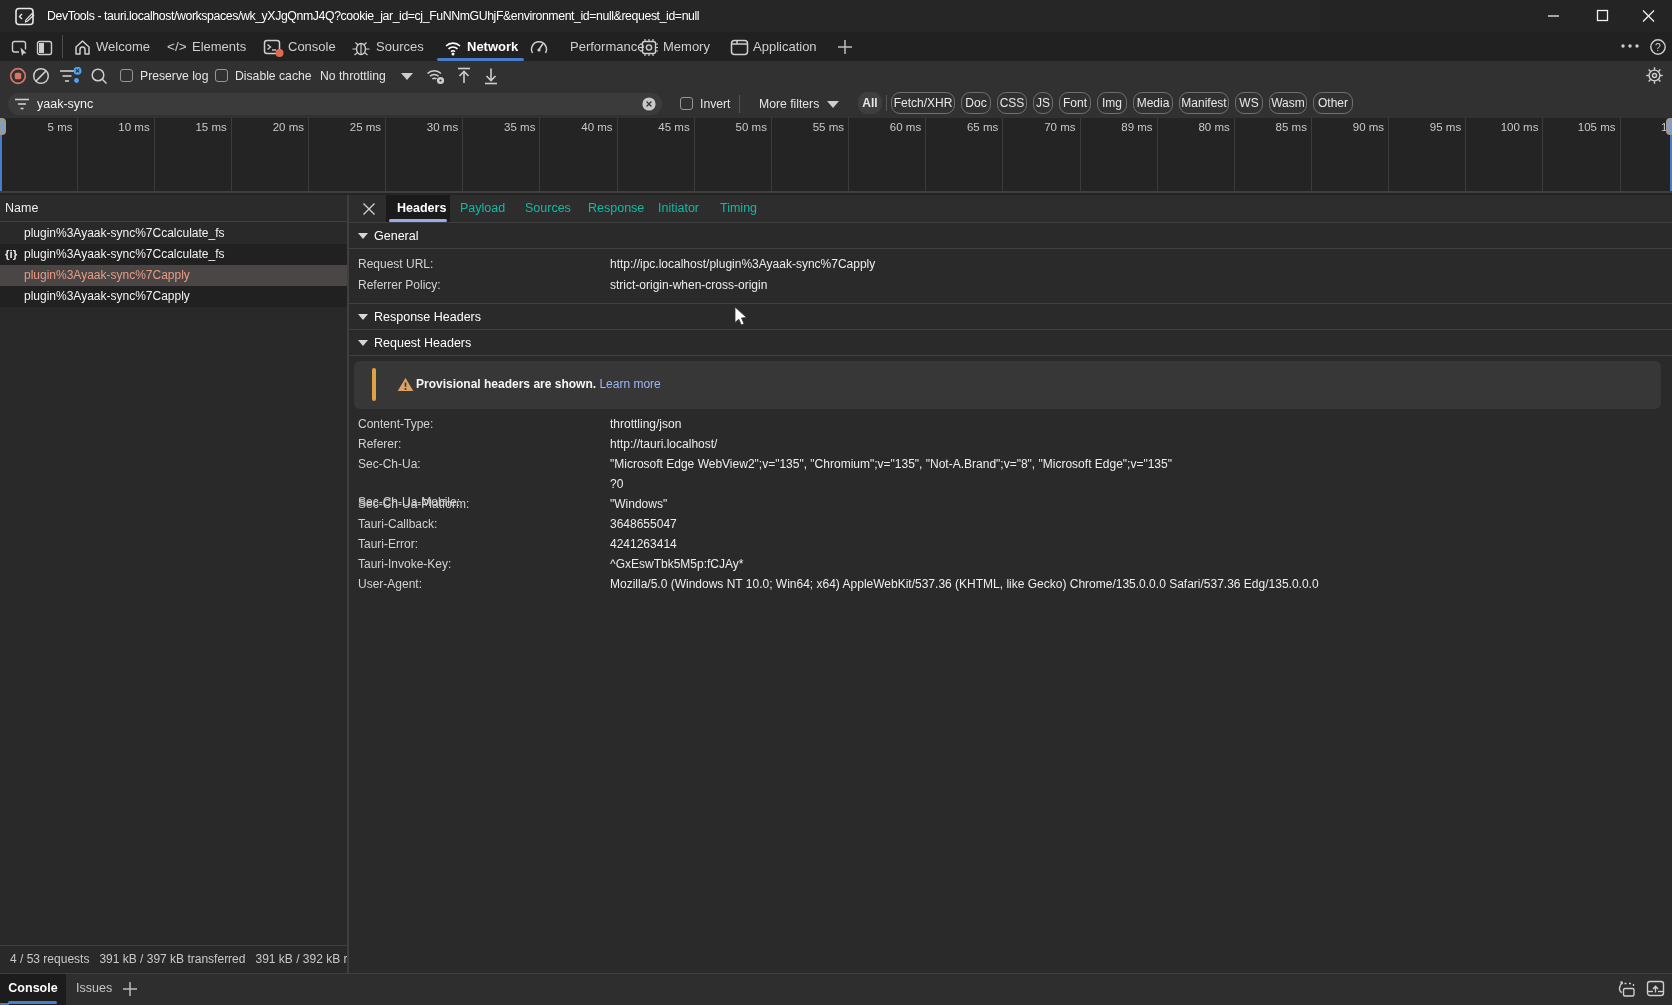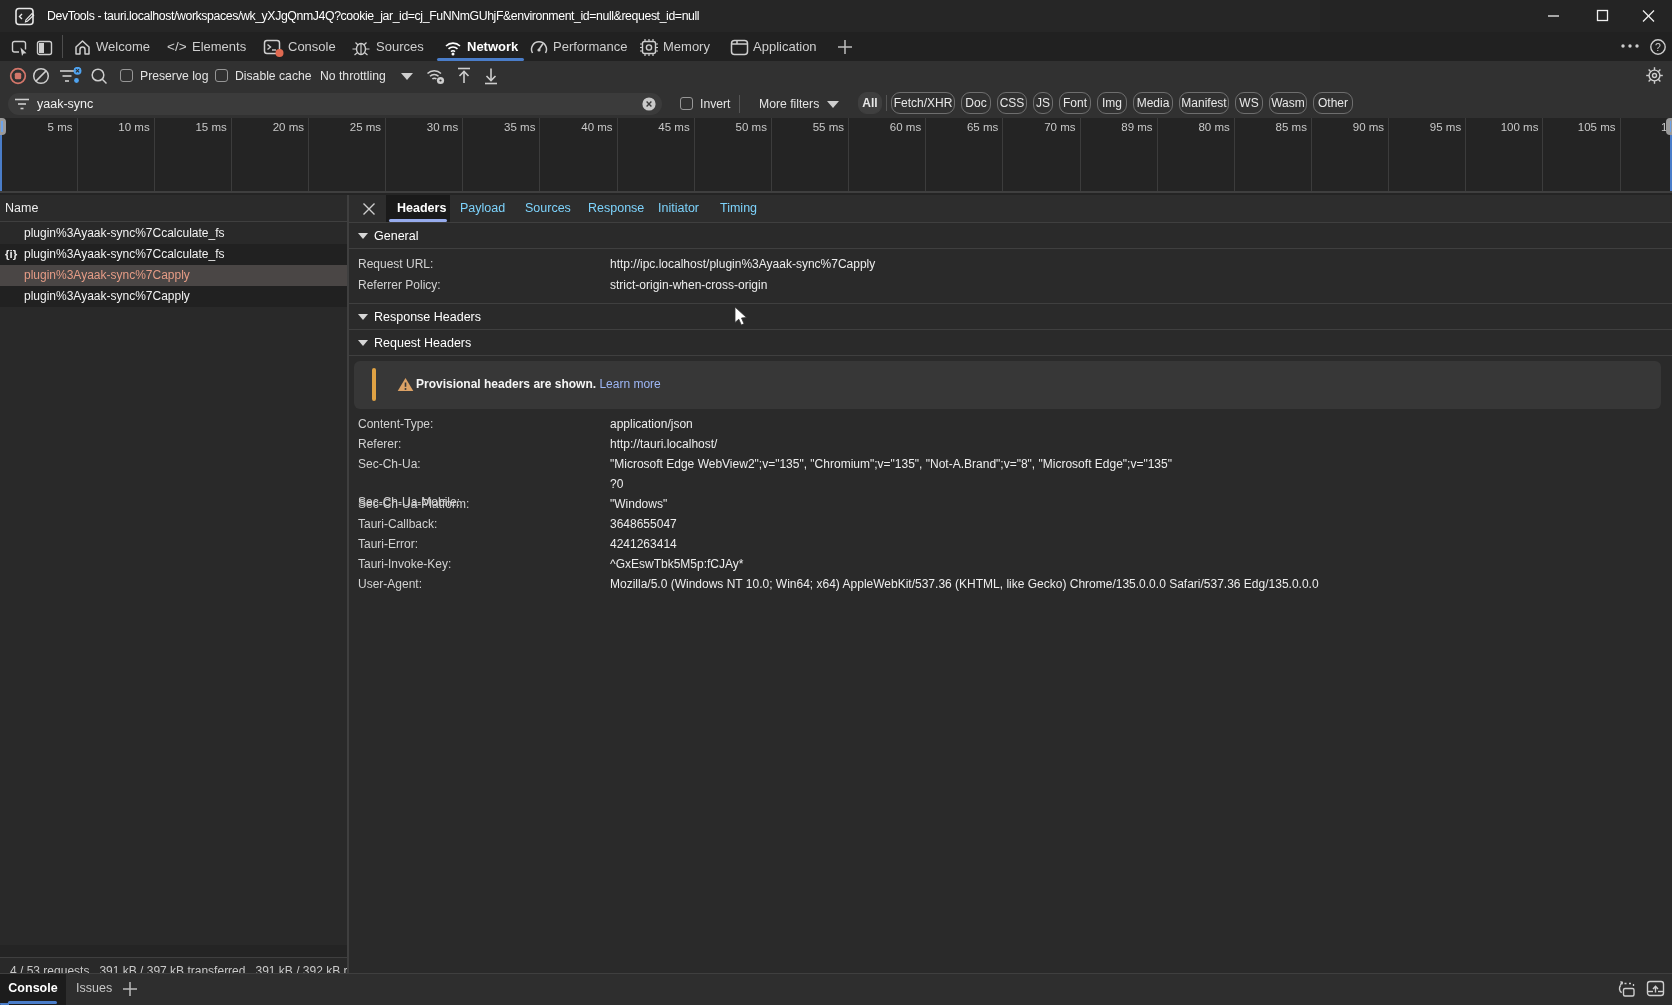--- a/index.html
+++ b/index.html
@@ -28,25 +28,25 @@
   .gline{position:absolute;top:0;width:1px;height:75px;background:#3c3c3c;}
   .glabel{position:absolute;top:3px;width:60px;text-align:right;color:#c8c8c8;font-size:11.5px;}
   
   #namepanel{left:0;top:195px;width:382px;height:750px;background:#292929;}
   #namehead{left:0;top:0;width:347px;height:27px;background:#2b2b2b;border-bottom:1px solid #3f3f3f;}
   .row{position:absolute;left:0;width:347px;height:21px;line-height:21px;white-space:nowrap;overflow:hidden;}
   .row .txt{position:absolute;left:24px;color:#f2f2f2;}
   #vdivider{left:347px;top:195px;width:2px;height:778px;background:#3f3f3f;}
   
   #status{left:0;top:945px;width:347px;height:28px;background:#292929;border-top:1px solid #3f3f3f;
-          color:#c9c9c9;font-size:12px;line-height:27px;white-space:nowrap;overflow:hidden;margin-top:12px;}
+          color:#c9c9c9;font-size:12px;line-height:27px;white-space:nowrap;overflow:hidden;}
   
   #detail{left:349px;top:195px;width:1323px;height:778px;background:#2a2a2a;}
   #dtabs{left:0;top:0;width:1323px;height:28px;background:#2d2d2d;border-bottom:1px solid #3f3f3f;}
-  .dtab{position:absolute;top:6px;color:#7dd3fc;font-size:12.5px;}
+  .dtab{position:absolute;top:6px;color:#14b8a6;font-size:12.5px;}
   .sechead{position:absolute;left:0;width:1323px;height:26px;border-bottom:1px solid #3f3f3f;
            color:#fff;font-size:12.5px;line-height:26px;}
   .tri{display:inline-block;width:0;height:0;border-left:5px solid transparent;
        border-right:5px solid transparent;border-top:6px solid #d6d6d6;margin:0 6px 1px 9px;}
   .key{position:absolute;left:9px;color:#d2d2d2;white-space:nowrap;font-size:12px;}
   .val{position:absolute;left:261px;color:#ededed;white-space:nowrap;font-size:12px;}
   
   #drawer{left:0;top:973px;width:1672px;height:32px;background:#2e2e2e;border-top:1px solid #3f3f3f;}
   #consoletab{left:0;top:0;width:66px;height:31px;background:#1c1c1c;color:#fff;
               font-weight:bold;font-size:12.5px;text-align:center;line-height:29px;}
@@ -102,21 +102,21 @@
       <path d="M8 12.6 a3.2 3.2 0 0 1 4 0" fill="none" stroke="#fff" stroke-width="1.6"></path>
       <circle cx="10" cy="15" r="1.5" fill="#fff"></circle>
     </svg>
     <div class="tablabel" style="left:467px;color:#fff;font-weight:bold">Network</div>
     <div class="abs" id="networkline"></div>
     <svg class="abs" style="left:529px;top:7px" width="20" height="17" viewBox="0 0 20 17">
       <path d="M3.5 14 a7.5 7.5 0 1 1 13 0" fill="none" stroke="#cecece" stroke-width="1.5"></path>
       <path d="M10 10.5 L14 4.5" stroke="#cecece" stroke-width="1.5"></path>
       <circle cx="10" cy="11" r="1.6" fill="#cecece"></circle>
     </svg>
-    <div class="tablabel" style="left:553px">Performance</div>
+    <div class="tablabel" style="left:570px">Performance</div>
     <svg class="abs" style="left:639px;top:7px" width="20" height="17" viewBox="0 0 20 17">
       <rect x="3.5" y="2.5" width="13" height="12" rx="2" fill="none" stroke="#cecece" stroke-width="1.4"></rect>
       <circle cx="10" cy="8.5" r="2.6" fill="none" stroke="#cecece" stroke-width="1.4"></circle>
       <path d="M6 0 V2 M10 0 V2 M14 0 V2 M6 15 V17 M10 15 V17 M14 15 V17 M1 5 H3 M1 8.5 H3 M1 12 H3 M17 5 H19 M17 8.5 H19 M17 12 H19" stroke="#cecece" stroke-width="1.2"></path>
     </svg>
     <div class="tablabel" style="left:663px">Memory</div>
     <svg class="abs" style="left:730px;top:7px" width="19" height="17" viewBox="0 0 19 17">
       <rect x="1.5" y="1.5" width="16" height="14" rx="3" fill="none" stroke="#cecece" stroke-width="1.5"></rect>
       <line x1="7" y1="1.5" x2="7" y2="5" stroke="#cecece" stroke-width="1.5"></line>
       <line x1="2" y1="5" x2="17.5" y2="5" stroke="#cecece" stroke-width="1.5"></line>
@@ -323,21 +323,21 @@
     <div class="abs" style="left:5px;top:166px;width:1307px;height:48px;background:#373737;border-radius:6px">
       <div class="abs" style="left:18px;top:7px;width:3.5px;height:33px;background:#dfa244;border-radius:2px"></div>
       <svg class="abs" style="left:43px;top:16px" width="17" height="15" viewBox="0 0 17 15">
         <path d="M8.5 1 L16.3 14 H0.7 Z" fill="#dca266"></path>
         <line x1="8.5" y1="5.5" x2="8.5" y2="9.8" stroke="#373737" stroke-width="1.6"></line>
         <circle cx="8.5" cy="12" r="1" fill="#373737"></circle>
       </svg>
       <div class="abs" style="left:62px;top:16px;color:#f5f5f5;font-size:12px;white-space:nowrap"><b>Provisional headers are shown.</b> <span style="color:#9db6f5;">Learn more</span></div>
     </div>
     <div class="key" style="top:222px">Content-Type:</div>
-      <div class="val" style="top:222px">application/json</div>
+      <div class="val" style="top:222px">throttling/json</div>
     <div class="key" style="top:242px">Referer:</div>
       <div class="val" style="top:242px">http://tauri.localhost/</div>
     <div class="key" style="top:262px">Sec-Ch-Ua:</div>
       <div class="val" style="top:262px">"Microsoft Edge WebView2";v="135", "Chromium";v="135", "Not-A.Brand";v="8", "Microsoft Edge";v="135"</div>
     <div class="key" style="top:300px">Sec-Ch-Ua-Mobile:</div>
       <div class="val" style="top:282px">?0</div>
     <div class="key" style="top:302px">Sec-Ch-Ua-Platform:</div>
       <div class="val" style="top:302px">"Windows"</div>
     <div class="key" style="top:322px">Tauri-Callback:</div>
       <div class="val" style="top:322px">3648655047</div>

